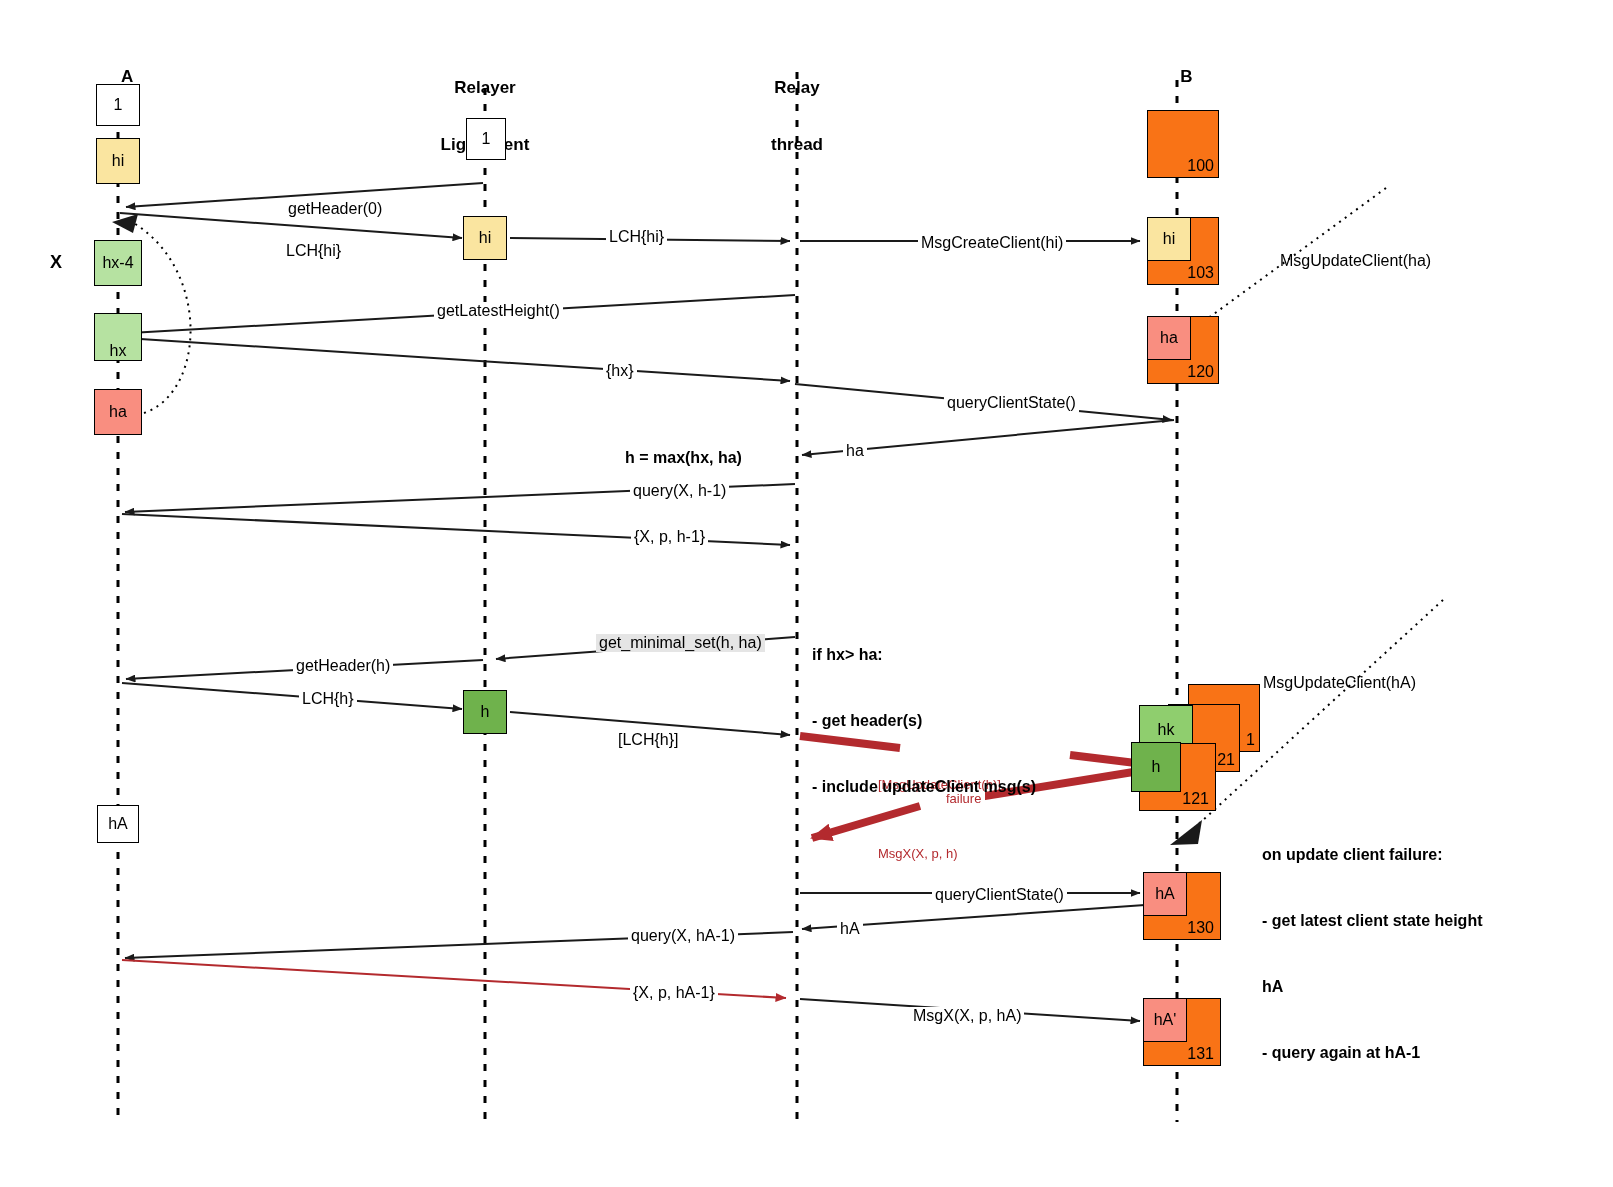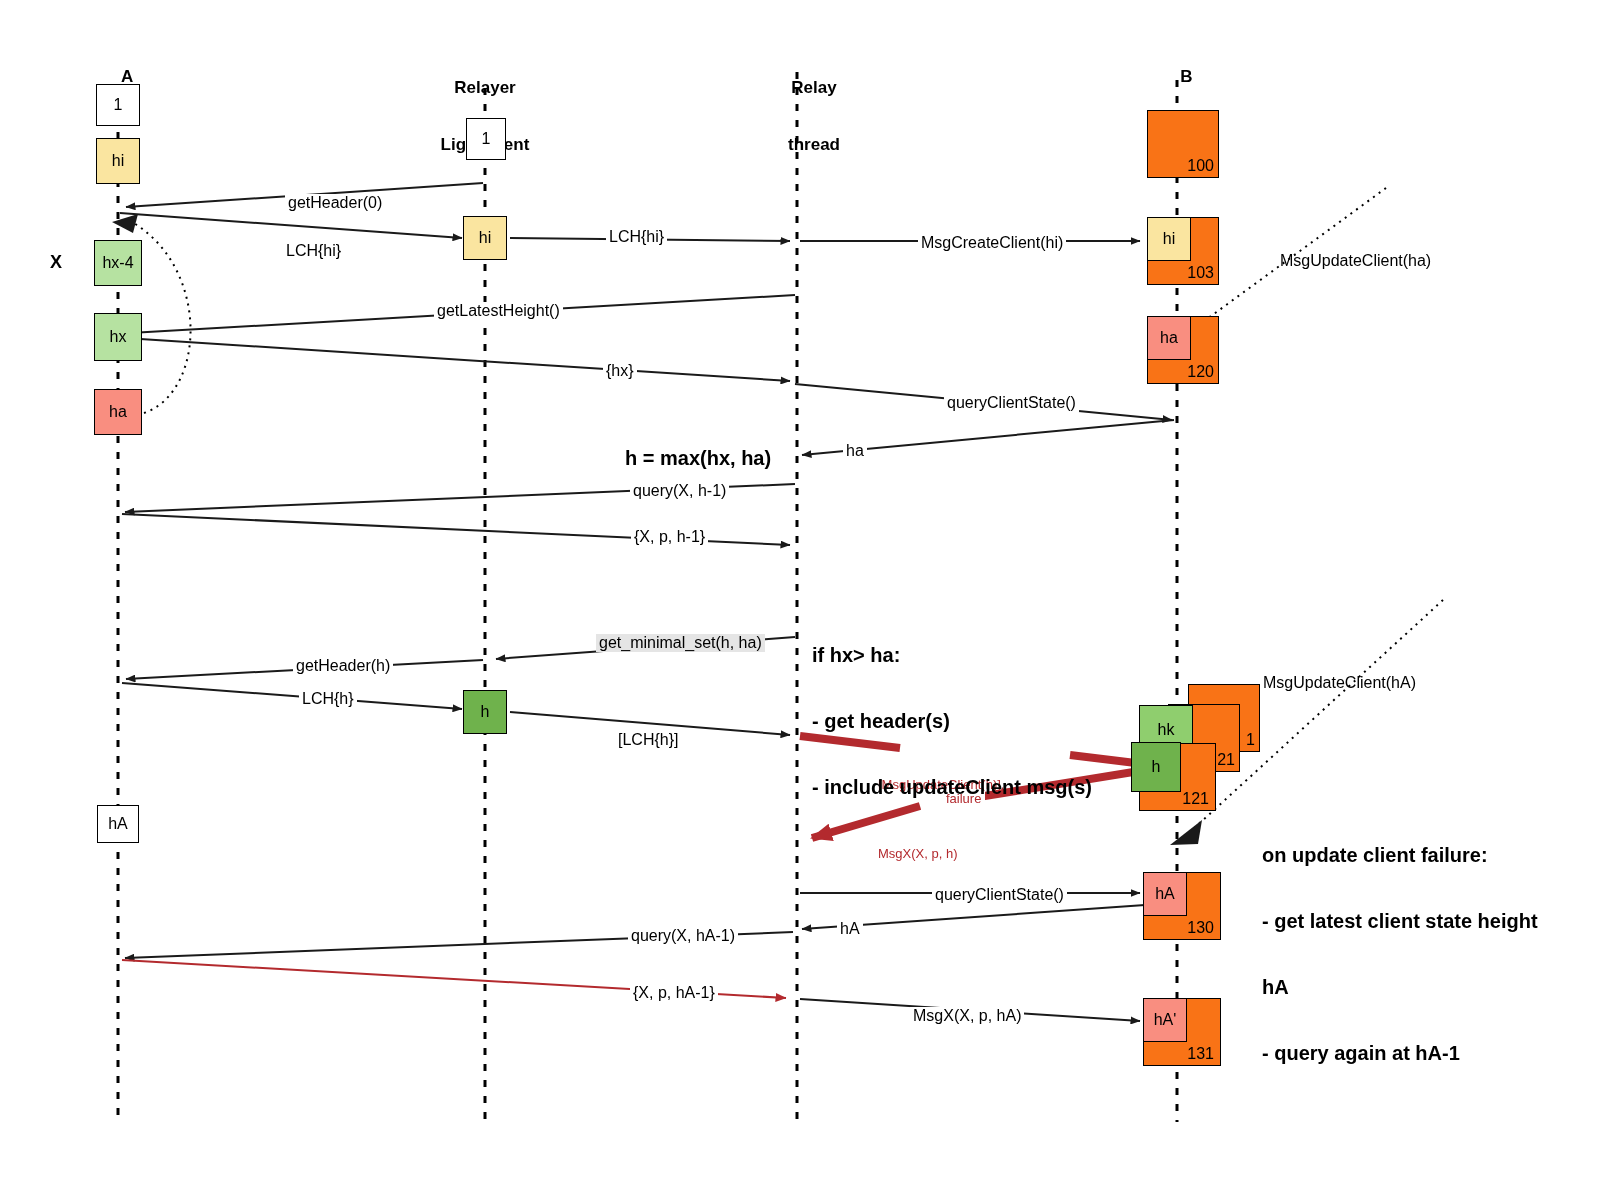--- a/index.html
+++ b/index.html
@@ -3,40 +3,40 @@
 <meta charset="utf-8">
 <style>
   html,body{margin:0;padding:0;background:#ffffff;}
   body{font-family:"Liberation Sans",sans-serif;}
   #canvas{position:relative;width:1613px;height:1187px;background:#fff;overflow:hidden;}
   svg.layer{position:absolute;left:0;top:0;width:1613px;height:1187px;pointer-events:none;}
   .lbl{position:absolute;white-space:pre;color:#000;}
   .actor-title{font-weight:bold;font-size:17px;text-align:center;line-height:19px;}
   .msg{font-size:16px;}
   .msg-red{font-size:13px;color:#b32a2e;}
-  .note{font-size:20px;font-weight:bold;line-height:22px;}
+  .note{font-size:16px;font-weight:bold;line-height:22px;}
   .bigX{font-weight:bold;font-size:18px;}
   .boxlbl{position:absolute;display:flex;align-items:center;justify-content:center;font-size:16px;color:#000;box-sizing:border-box;border:1px solid #000;background:#fff;}
   .num{position:absolute;font-size:16px;color:#000;}
   .b-outer{position:absolute;border:1px solid #000;background:#f97316;box-sizing:border-box;}
   .b-inner{position:absolute;border:1px solid #000;box-sizing:border-box;display:flex;align-items:center;justify-content:center;font-size:16px;}
 </style>
 </head>
 <body>
 
 <div id="canvas">
 
   <div class="lbl actor-title" style="left:88px;top:48px;width:60px;">
     <span>A</span>
   </div>
   <div class="lbl actor-title" style="left:405px;top:40px;width:160px;">
     <div>Relayer</div>
     <div>LightClient</div>
   </div>
-  <div class="lbl actor-title" style="left:744px;top:40px;width:140px;">
+  <div class="lbl actor-title" style="left:727px;top:40px;width:140px;">
     <div>Relay</div>
     <div>thread</div>
   </div>
   <div class="lbl actor-title" style="left:1147px;top:48px;width:60px;">
     <span>B</span>
   </div>
 
   <div class="lbl bigX" style="left:50px;top:252px;">X</div>
 
   <svg class="layer" viewBox="0 0 1613 1187">
@@ -110,21 +110,21 @@
 
   <div class="boxlbl" style="left:96px;top:84px;width:44px;height:42px;background:#ffffff;">
     <span>1</span>
   </div>
   <div class="boxlbl" style="left:96px;top:138px;width:44px;height:46px;background:#fae5a0;">
     <span>hi</span>
   </div>
   <div class="boxlbl" style="left:94px;top:240px;width:48px;height:46px;background:#b6e2a1;">
     <span>hx-4</span>
   </div>
-  <div class="boxlbl" style="left:94px;top:313px;width:48px;height:48px;background:#b6e2a1;">
+  <div class="boxlbl" style="left:94px;top:313px;width:48px;height:48px;background:#b6e2a1;align-items:flex-end;">
     <span>hx</span>
   </div>
   <div class="boxlbl" style="left:94px;top:389px;width:48px;height:46px;background:#f98e80;">
     <span>ha</span>
   </div>
   <div class="boxlbl" style="left:97px;top:805px;width:42px;height:38px;background:#ffffff;">
     <span>hA</span>
   </div>
 
   <div class="boxlbl" style="left:466px;top:118px;width:40px;height:42px;background:#ffffff;">
@@ -178,21 +178,21 @@
     <span class="num" style="right:6px;bottom:2px;">130</span>
   </div>
 
   <div class="b-outer" style="left:1143px;top:998px;width:78px;height:68px;">
     <div class="b-inner" style="left:-1px;top:-1px;width:44px;height:44px;background:#f98e80;">
       <span>hA'</span>
     </div>
     <span class="num" style="right:6px;bottom:2px;">131</span>
   </div>
 
-  <div class="lbl msg" style="left:285px;top:194px;background:#fff;padding:0 3px;">getHeader(0)</div>
+  <div class="lbl msg" style="left:285px;top:200px;background:#fff;padding:0 3px;">getHeader(0)</div>
   <div class="lbl msg" style="left:283px;top:242px;background:#fff;padding:0 3px;">LCH{hi}</div>
   <div class="lbl msg" style="left:606px;top:228px;background:#fff;padding:0 3px;">LCH{hi}</div>
   <div class="lbl msg" style="left:918px;top:234px;background:#fff;padding:0 3px;">MsgCreateClient(hi)</div>
   <div class="lbl msg" style="left:434px;top:302px;background:#fff;padding:0 3px;">getLatestHeight()</div>
   <div class="lbl msg" style="left:603px;top:362px;background:#fff;padding:0 3px;">{hx}</div>
   <div class="lbl msg" style="left:944px;top:394px;background:#fff;padding:0 3px;">queryClientState()</div>
   <div class="lbl msg" style="left:843px;top:442px;background:#fff;padding:0 3px;">ha</div>
   <div class="lbl msg" style="left:630px;top:482px;background:#fff;padding:0 3px;">query(X, h-1)</div>
   <div class="lbl msg" style="left:631px;top:528px;background:#fff;padding:0 3px;">{X, p, h-1}</div>
   <div class="lbl msg" style="left:596px;top:634px;background:#e5e5e5;padding:0 3px;">get_minimal_set(h, ha)</div>

